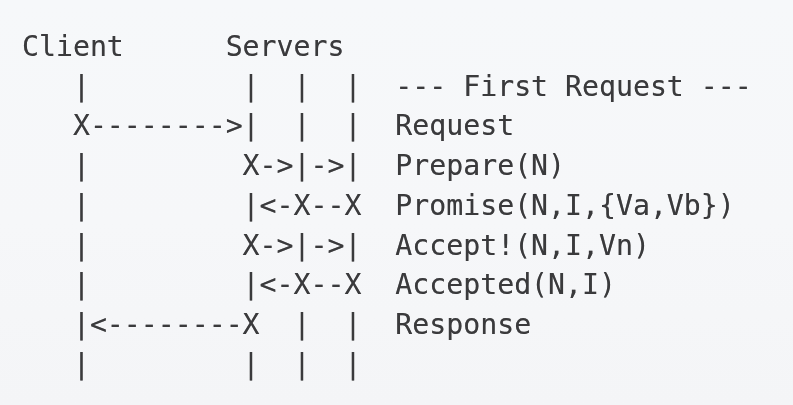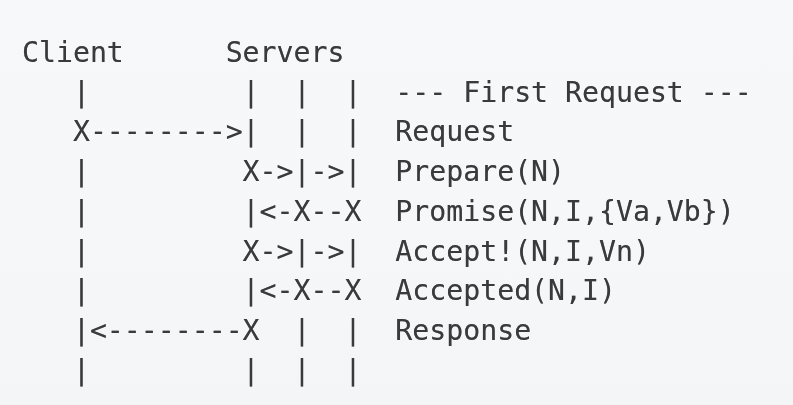--- a/index.html
+++ b/index.html
@@ -13,21 +13,21 @@
     position: relative;
     width: 793px;
     height: 405px;
     overflow: hidden;
     background: linear-gradient(180deg, #f6f8fa 0%, #f6f7f9 55%, #f4f5f7 100%);
   }
 
   .ascii {
     position: absolute;
     left: 22px;
-    top: 33px;
+    top: 27px;
     margin: 0;
     font-family: "DejaVu Sans Mono", "Liberation Mono", monospace;
     font-size: 28.2px;
     line-height: 39.7px;
     letter-spacing: 0px;
     color: #3a3a3c;
     
     text-shadow: 0 0 0.6px rgba(58, 58, 60, 0.55);
     white-space: pre;
     user-select: none;

